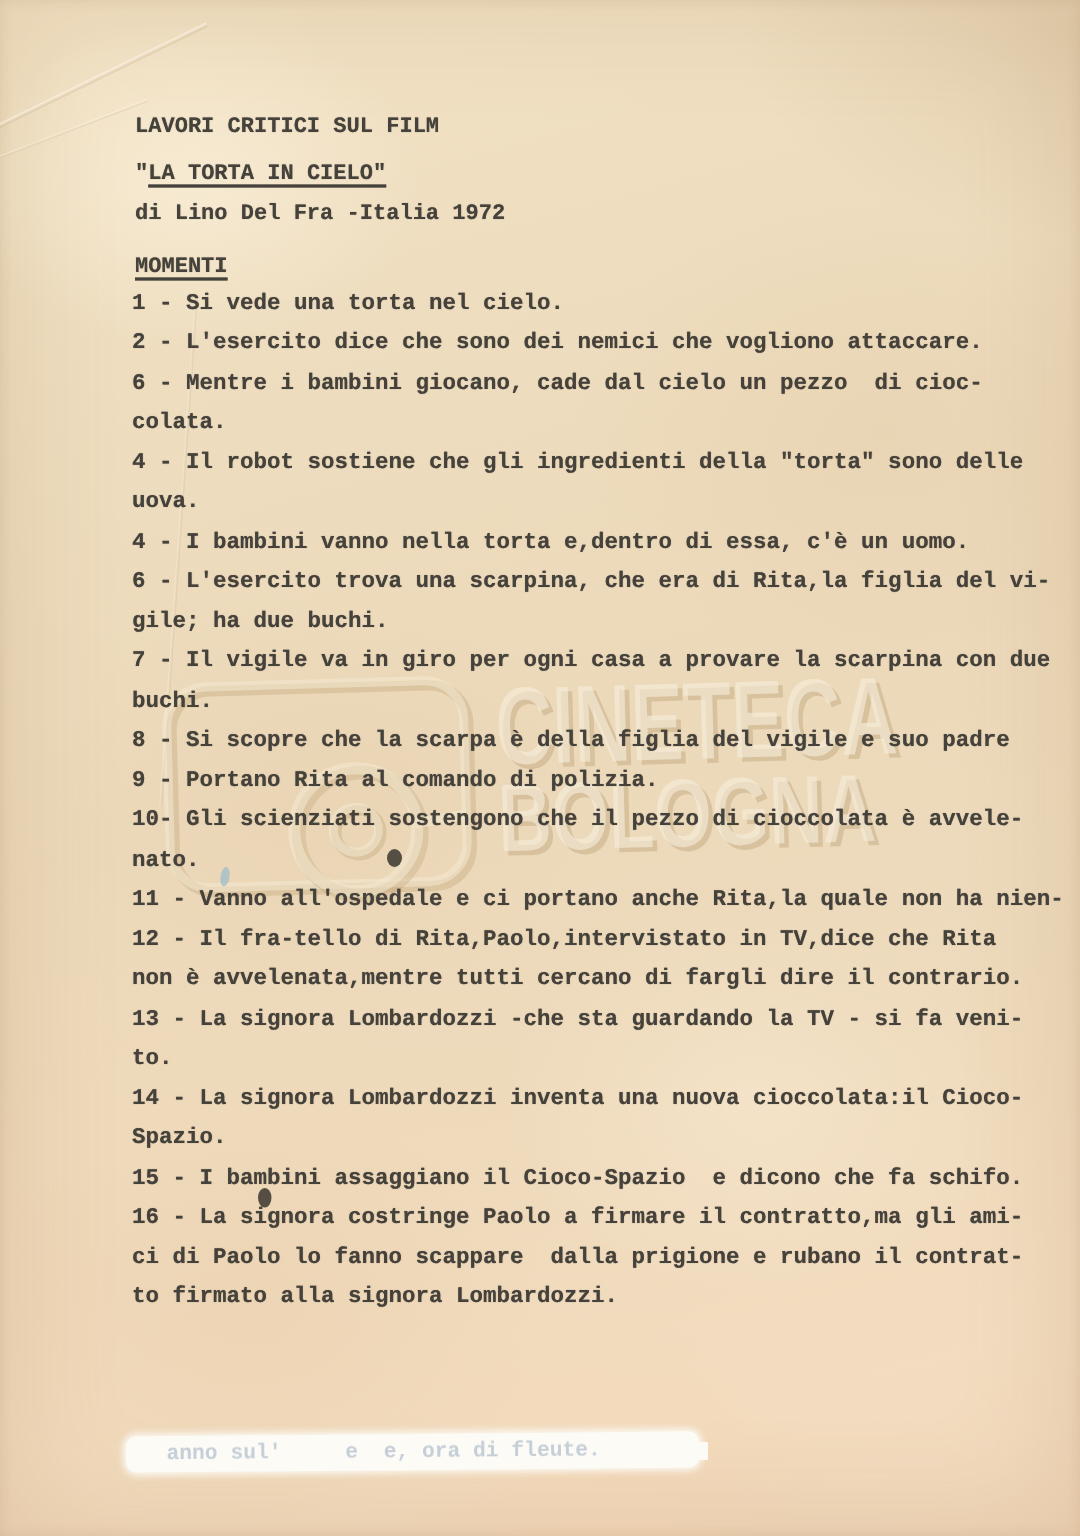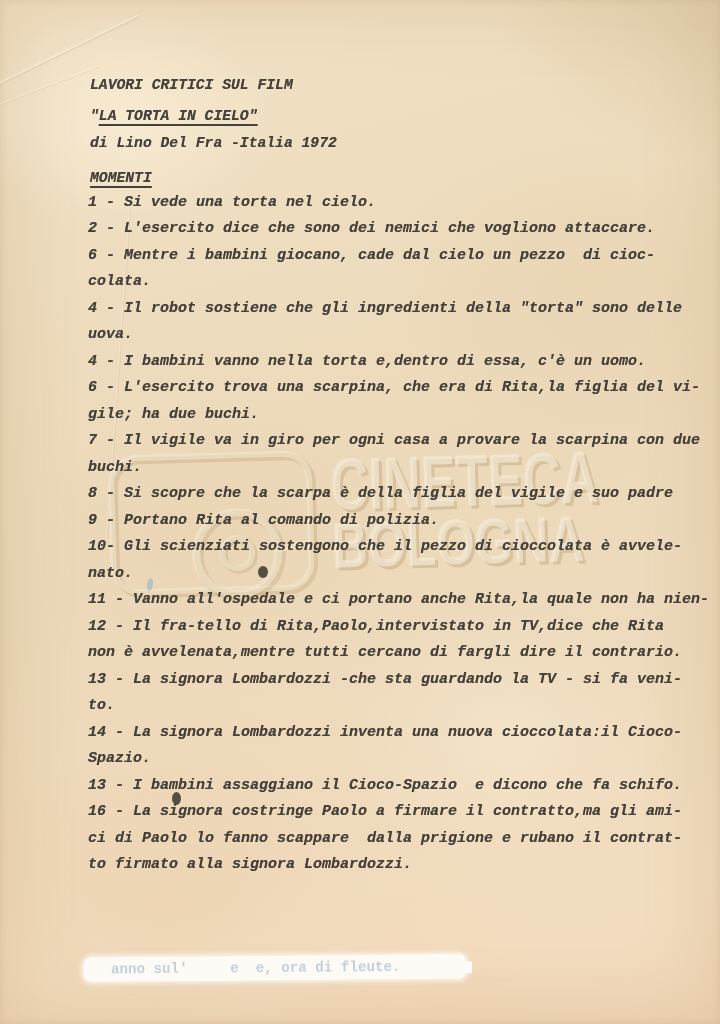--- a/index.html
+++ b/index.html
@@ -24,21 +24,21 @@
   }
   .crease{position:absolute;pointer-events:none;z-index:1;}
   .crease-tl1{left:-14px;top:50px;width:160px;height:3px;transform:rotate(-26deg);
     background:linear-gradient(to bottom, rgba(255,252,240,0.65), rgba(168,136,88,0.25));}
   .crease-tl2{left:-10px;top:86px;width:112px;height:2px;transform:rotate(-21deg);
     background:linear-gradient(to bottom, rgba(255,252,240,0.5), rgba(168,136,88,0.2));}
   .crease-left{left:118px;top:198px;width:2px;height:340px;transform:rotate(4deg);
     background:linear-gradient(to right, rgba(255,250,238,0.4), rgba(162,130,84,0.18));}
   .watermark{position:absolute;left:0;top:0;z-index:2;pointer-events:none;}
   .content{position:absolute;inset:0;z-index:3;color:#45413b;font-weight:700;
-    text-shadow:0 0 0.6px rgba(62,56,48,0.65);font-style:italic;}
+    text-shadow:0 0 0.6px rgba(62,56,48,0.65);}
   .hline{position:absolute;left:90px;font-size:14.7px;white-space:pre;letter-spacing:0;}
   .u{text-decoration:underline;text-decoration-thickness:2px;text-underline-offset:4px;}
   .body-lines{position:absolute;left:88px;top:189px;right:10px;}
   .tline{height:26.5px;display:flex;align-items:center;font-size:15px;white-space:pre;}
   .speck{position:absolute;z-index:4;border-radius:50%;pointer-events:none;}
   .speck-blue{left:147px;top:578px;width:6px;height:13px;background:rgba(128,180,212,0.55);transform:rotate(8deg);}
   .blot{background:rgba(35,32,28,0.75);} 
   .blot1{left:258px;top:566px;width:10px;height:12px;}
   .blot2{left:172px;top:792px;width:9px;height:13px;}
   .whiteout{
@@ -130,21 +130,21 @@
         </div>
         <div>
           <div class="tline">13 - La signora Lombardozzi -che sta guardando la TV - si fa veni-</div>
           <div class="tline">to.</div>
         </div>
         <div>
           <div class="tline">14 - La signora Lombardozzi inventa una nuova cioccolata:il Cioco-</div>
           <div class="tline">Spazio.</div>
         </div>
         <div>
-          <div class="tline">13 - I bambini assaggiano il Cioco-Spazio  e dicono che fa schifo.</div>
+          <div class="tline">15 - I bambini assaggiano il Cioco-Spazio  e dicono che fa schifo.</div>
         </div>
         <div>
           <div class="tline">16 - La signora costringe Paolo a firmare il contratto,ma gli ami-</div>
           <div class="tline">ci di Paolo lo fanno scappare  dalla prigione e rubano il contrat-</div>
           <div class="tline">to firmato alla signora Lombardozzi.</div>
         </div>
       </div>
   </div>
 
   <div class="speck speck-blue"></div>

